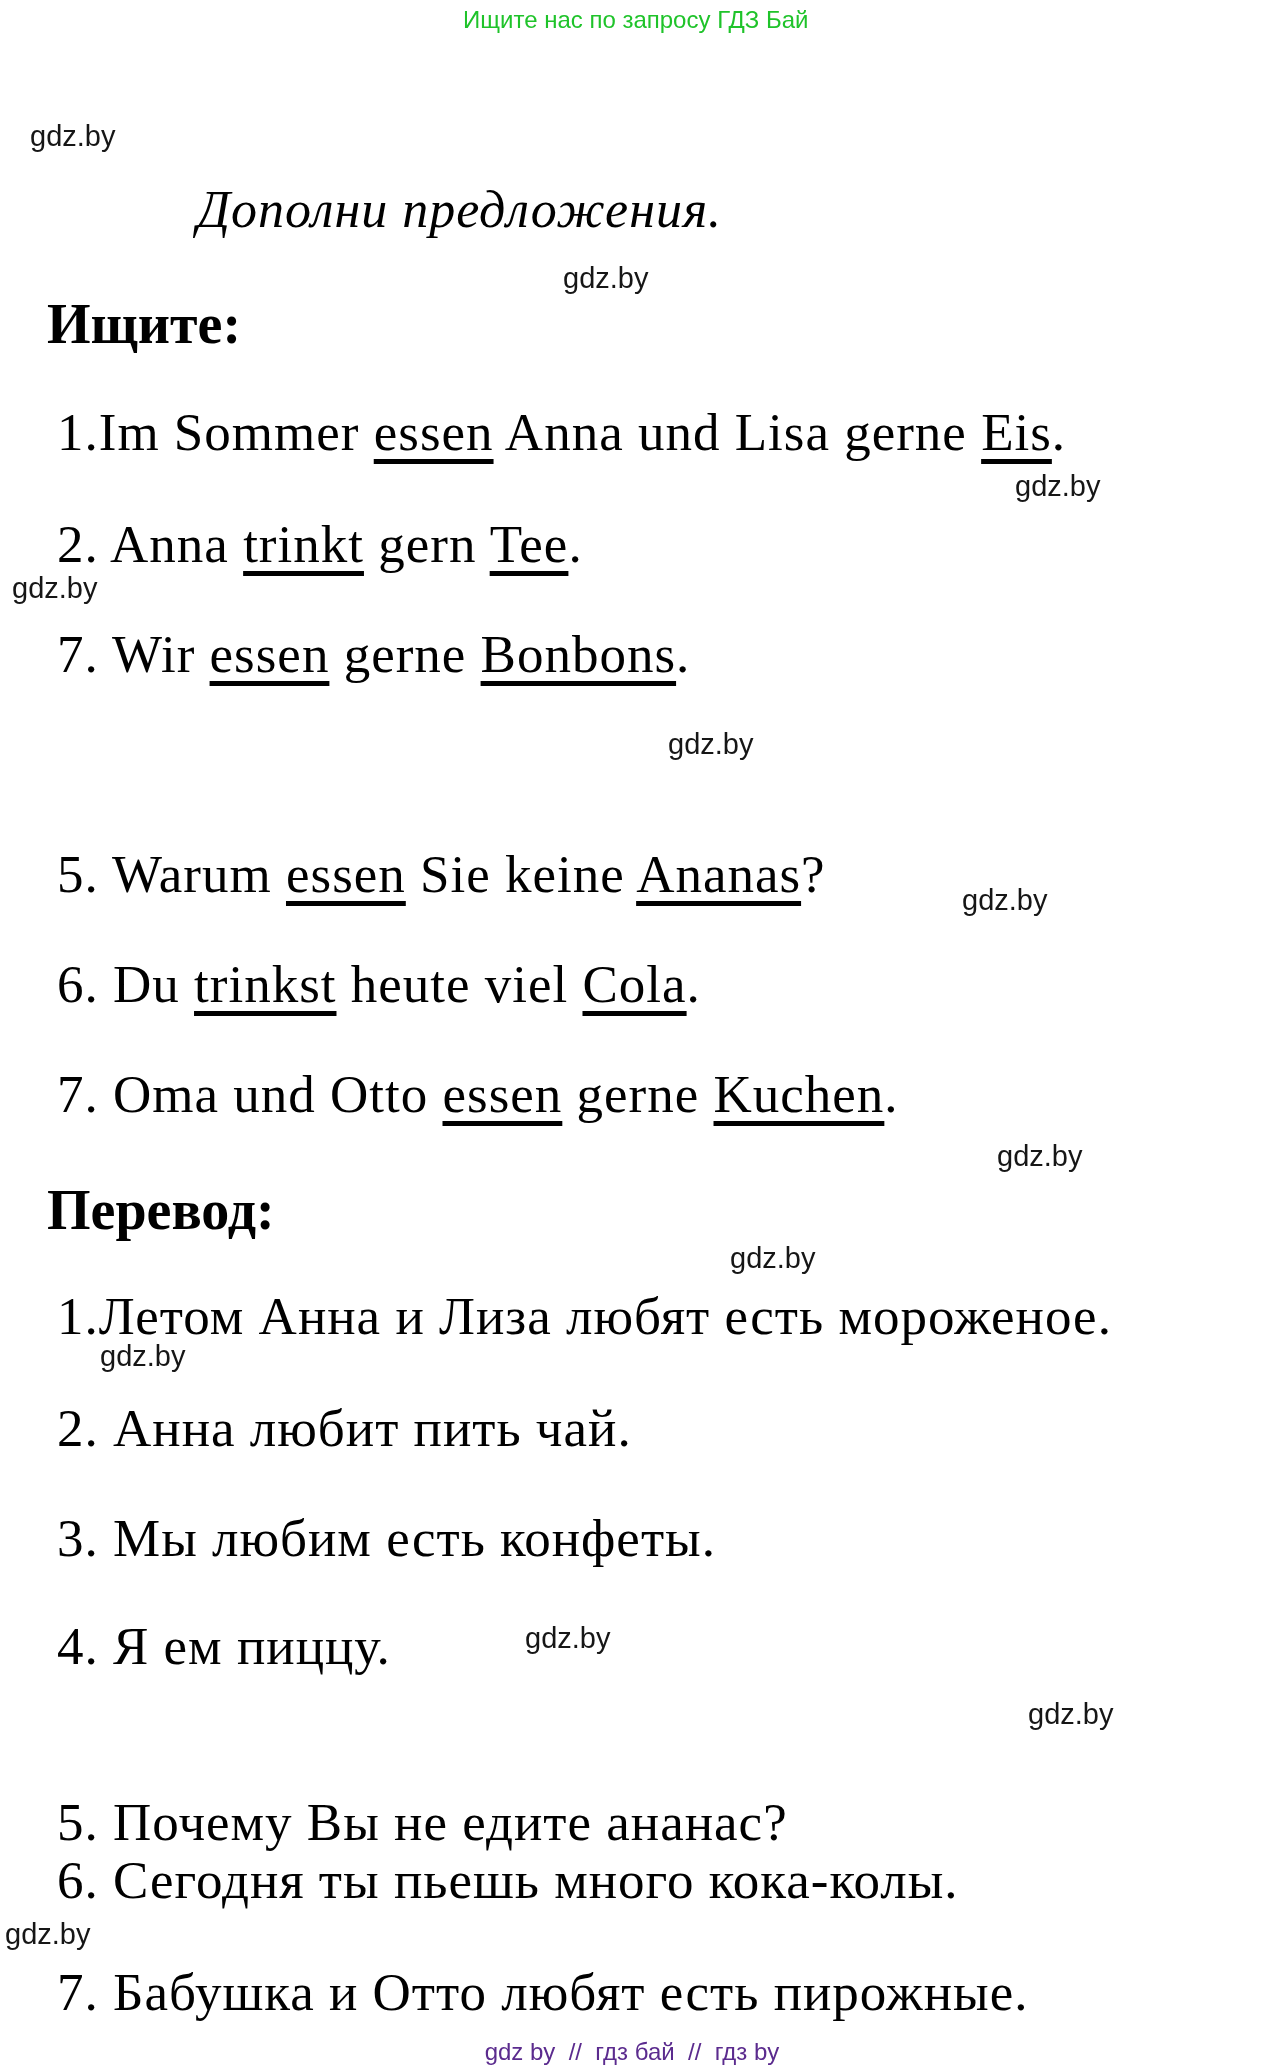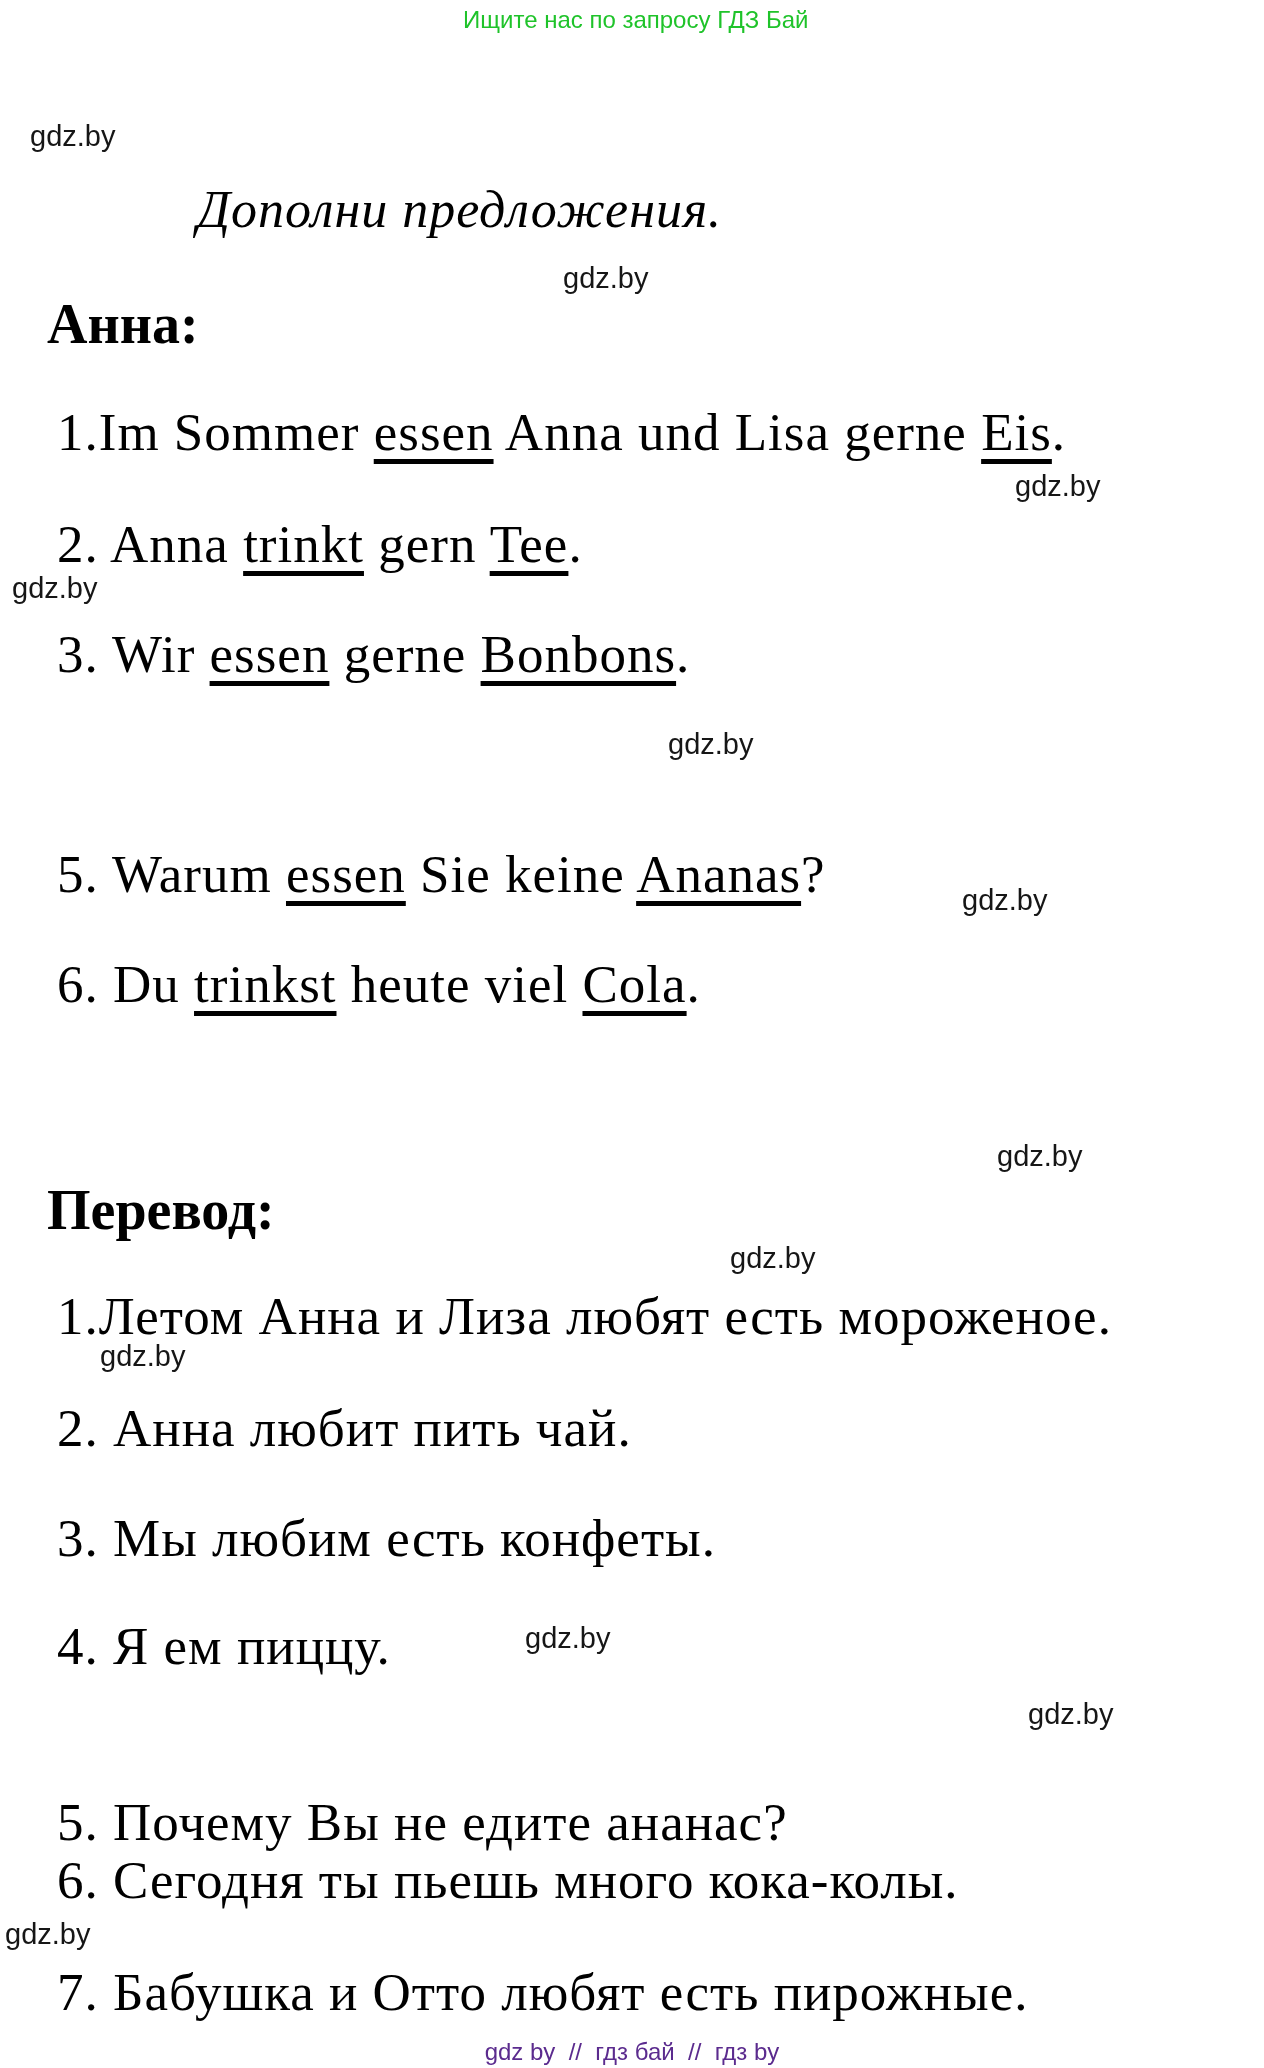--- a/index.html
+++ b/index.html
@@ -92,36 +92,39 @@
   <span class="wm" style="left:962px; top:884px;">gdz.by</span>
   <span class="wm" style="left:997px; top:1140px;">gdz.by</span>
   <span class="wm" style="left:730px; top:1242px;">gdz.by</span>
   <span class="wm" style="left:100px; top:1340px;">gdz.by</span>
   <span class="wm" style="left:525px; top:1622px;">gdz.by</span>
   <span class="wm" style="left:1028px;top:1698px;">gdz.by</span>
   <span class="wm" style="left:5px;   top:1918px;">gdz.by</span>
 
   <div class="subtitle">Дополни предложения.</div>
 
-  <div class="section-label" style="top:292px;">Анна:</div>
+  <div class="section-label" style="top:292px;">Ищите:</div>
 
   <div class="line" style="top:402px;">
     <span>1.Im Sommer </span><span class="u">essen</span><span> Anna und Lisa gerne </span><span class="u">Eis</span><span>.</span>
   </div>
   <div class="line" style="top:514px;">
     <span>2. Anna </span><span class="u">trinkt</span><span> gern </span><span class="u">Tee</span><span>.</span>
   </div>
   <div class="line" style="top:624px;">
-    <span>3. Wir </span><span class="u">essen</span><span> gerne </span><span class="u">Bonbons</span><span>.</span>
+    <span>7. Wir </span><span class="u">essen</span><span> gerne </span><span class="u">Bonbons</span><span>.</span>
   </div>
   <div class="line" style="top:844px;">
     <span>5. Warum </span><span class="u">essen</span><span> Sie keine </span><span class="u">Ananas</span><span>?</span>
   </div>
   <div class="line" style="top:954px;">
     <span>6. Du </span><span class="u">trinkst</span><span> heute viel </span><span class="u">Cola</span><span>.</span>
+  </div>
+  <div class="line" style="top:1064px;">
+    <span>7. Oma und Otto </span><span class="u">essen</span><span> gerne </span><span class="u">Kuchen</span><span>.</span>
   </div>
 
   <div class="section-label" style="top:1178px;">Перевод:</div>
 
   <div class="line" style="top:1286px;">1.Летом Анна и Лиза любят есть мороженое.</div>
   <div class="line" style="top:1398px;">2. Анна любит пить чай.</div>
   <div class="line" style="top:1508px;">3. Мы любим есть конфеты.</div>
   <div class="line" style="top:1616px;">4. Я ем пиццу.</div>
   <div class="line" style="top:1792px;">5. Почему Вы не едите ананас?</div>
   <div class="line" style="top:1850px;">6. Сегодня ты пьешь много кока-колы.</div>

